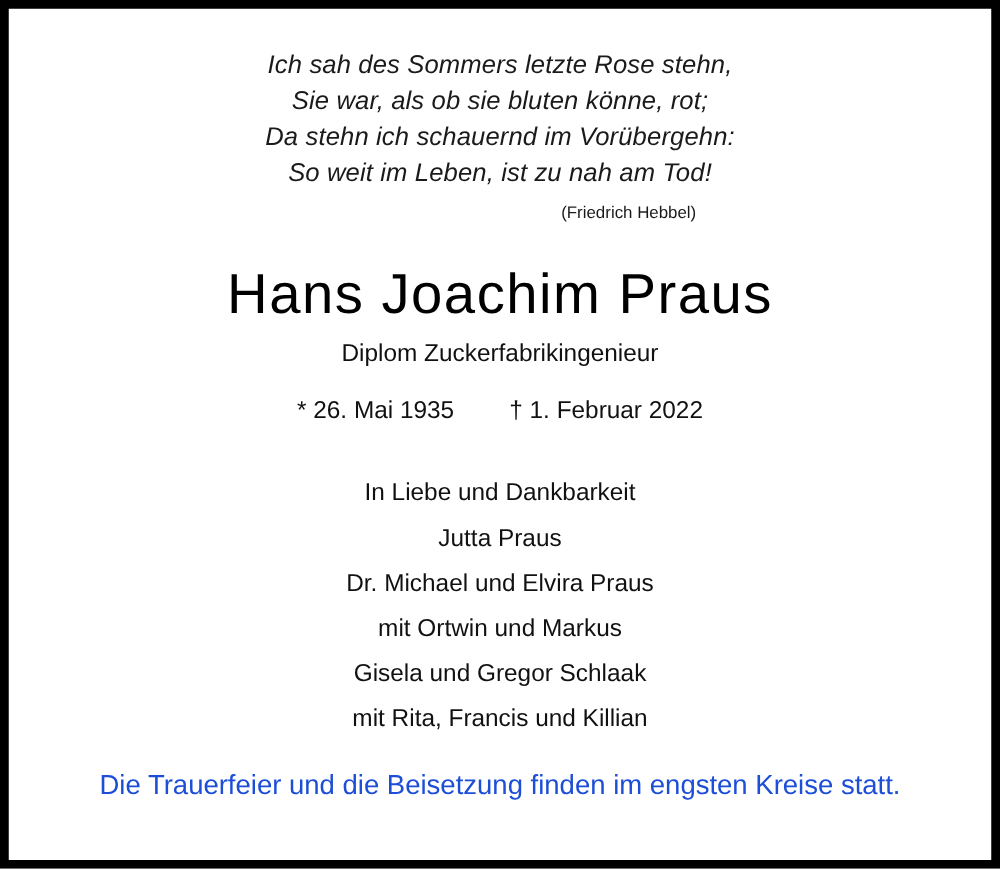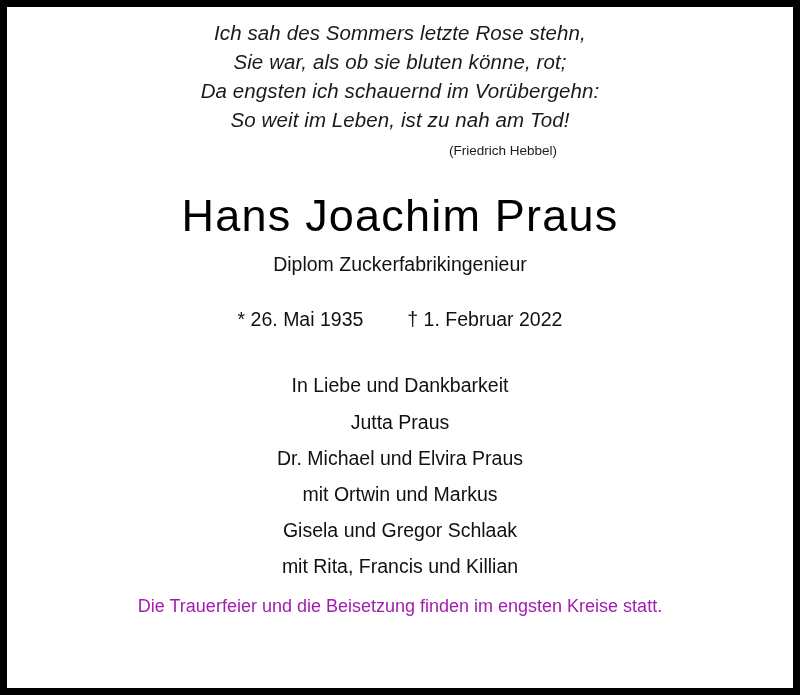--- a/index.html
+++ b/index.html
@@ -13,21 +13,21 @@
     font-family: "Liberation Sans", sans-serif;
     color: #000000;
     overflow: hidden;
   }
   .obituary {
     box-sizing: border-box;
     width: 800px;
     height: 695px;
     border: 7px solid #000000;
     background: #ffffff;
-    padding: 11px 40px 10px 40px;
+    padding: 30px 40px 10px 40px;
     display: flex;
     flex-direction: column;
     align-items: center;
   }
   .poem {
     text-align: center;
     font-style: italic;
     font-size: 20.5px;
     line-height: 1.42;
     color: #1a1a1a;
@@ -55,55 +55,55 @@
     color: #000000;
     white-space: nowrap;
   }
   .profession {
     font-size: 19.5px;
     margin-top: 11px;
     text-align: center;
     color: #111111;
   }
   .dates {
-    margin-top: 32px;
+    margin-top: 22px;
     font-size: 19.5px;
     display: flex;
     justify-content: space-between;
     gap: 44px;
     color: #111111;
   }
   .mourners {
     margin-top: 36px;
     text-align: center;
     font-size: 19.5px;
     line-height: 1.85;
     color: #111111;
   }
   .mourner-line {
     display: block;
     white-space: nowrap;
   }
   .closing {
-    margin-top: 12px;
-    font-size: 18px;
+    margin-top: 22px;
+    font-size: 22px;
     text-align: center;
-    color: #a21caf;
+    color: #1d4ed8;
     white-space: nowrap;
   }
 </style>
 </head>
 <body>
 
 <div class="obituary">
 
   <div class="poem">
     <span class="poem-line">Ich sah des Sommers letzte Rose stehn,</span>
     <span class="poem-line">Sie war, als ob sie bluten könne, rot;</span>
-    <span class="poem-line">Da engsten ich schauernd im Vorübergehn:</span>
+    <span class="poem-line">Da stehn ich schauernd im Vorübergehn:</span>
     <span class="poem-line">So weit im Leben, ist zu nah am Tod!</span>
   </div>
 
   <div class="poem-author">(Friedrich Hebbel)</div>
 
   <div class="name">Hans Joachim Praus</div>
 
   <div class="profession">Diplom Zuckerfabrikingenieur</div>
 
   <div class="dates">

